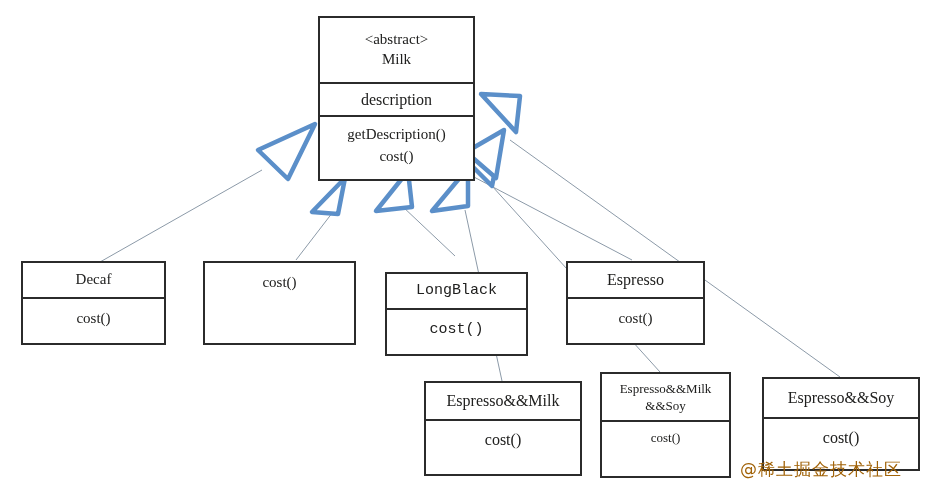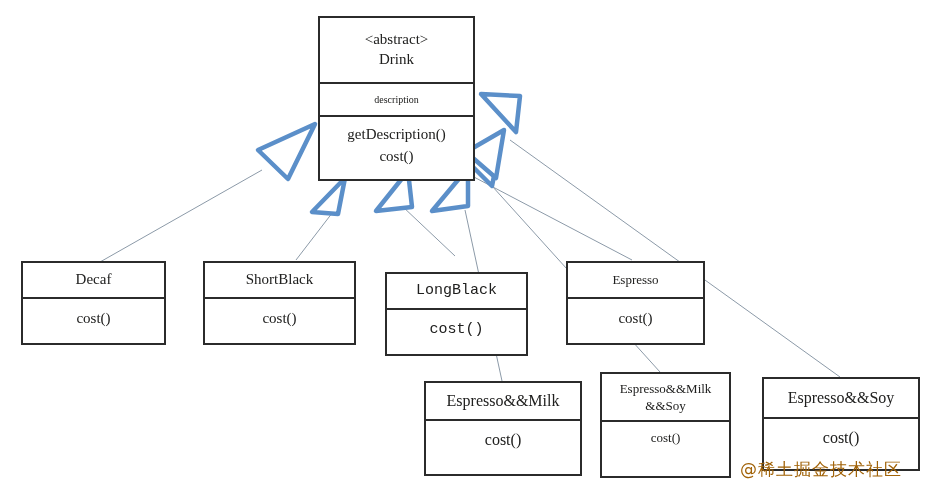--- a/index.html
+++ b/index.html
@@ -68,39 +68,39 @@
     line-height: 1.45;
     padding: 7px 4px 4px 4px;
     border-radius: 21px;
   }
   .stereotype { display: block; }
   .clsname { display: block; }
   .opline { display: block; }
 
   .drink-box { left: 318px; top: 16px; width: 157px; height: 165px; }
   .drink-box .uml-title { height: 66px; font-size: 15px; }
-  .drink-box .uml-attrs { height: 33px; font-size: 10px; }
+  .drink-box .uml-attrs { height: 33px; font-size: 16px; }
   .drink-box .uml-ops { font-size: 15px; }
 
   .leaf { height: 84px; }
   .leaf .uml-title {
     height: 36px;
     font-size: 15px;
     justify-content: center;
   }
   .leaf .uml-ops {
     font-size: 15px;
     padding-top: 9px;
   }
 
   .box-decaf      { left: 21px;  top: 261px; width: 145px; }
   .box-shortblack { left: 203px; top: 261px; width: 153px; }
   .box-longblack  { left: 385px; top: 272px; width: 143px; font-family: Liberation Mono, monospace; }
   .box-espresso   { left: 566px; top: 261px; width: 139px; }
-  .box-espresso .uml-title { font-size: 13px; }
+  .box-espresso .uml-title { font-size: 16px; }
 
   .box-espresso-milk { left: 424px; top: 381px; width: 158px; height: 95px; }
   .box-espresso-milk .uml-title { height: 38px; font-size: 16px; }
 
   .box-espresso-milk-soy { left: 600px; top: 372px; width: 131px; height: 106px; }
   .box-espresso-milk-soy .uml-title { height: 48px; font-size: 13px; }
   .box-espresso-milk-soy .uml-ops { font-size: 13px; }
 
   .box-espresso-soy { left: 762px; top: 377px; width: 158px; height: 94px; }
   .box-espresso-soy .uml-title { height: 40px; font-size: 16px; }
@@ -141,44 +141,41 @@
       <polygon points="468,168 432,211 468,206"></polygon>
       <polygon points="500,146 456,150 492,186"></polygon>
       <polygon points="504,130 466,152 496,178"></polygon>
       <polygon points="520,96 481,94 516,132"></polygon>
     </g>
   </svg>
 
   <div class="uml-class drink-box">
     <div class="uml-title">
       <span class="stereotype">&lt;abstract&gt;</span>
-      <span class="clsname">Drink</span>
+      <span class="clsname">Milk</span>
     </div>
     <div class="uml-attrs">
       <span>description</span>
     </div>
     <div class="uml-ops">
       <span class="opline">getDescription()</span>
       <span class="opline">cost()</span>
     </div>
   </div>
 
   <div class="uml-class leaf box-decaf">
     <div class="uml-title">
       <span class="clsname">Decaf</span>
     </div>
     <div class="uml-ops">
       <span class="opline">cost()</span>
     </div>
   </div>
 
   <div class="uml-class leaf box-shortblack">
-    <div class="uml-title">
-      <span class="clsname">ShortBlack</span>
-    </div>
     <div class="uml-ops">
       <span class="opline">cost()</span>
     </div>
   </div>
 
   <div class="uml-class leaf box-longblack">
     <div class="uml-title">
       <span class="clsname">LongBlack</span>
     </div>
     <div class="uml-ops">

